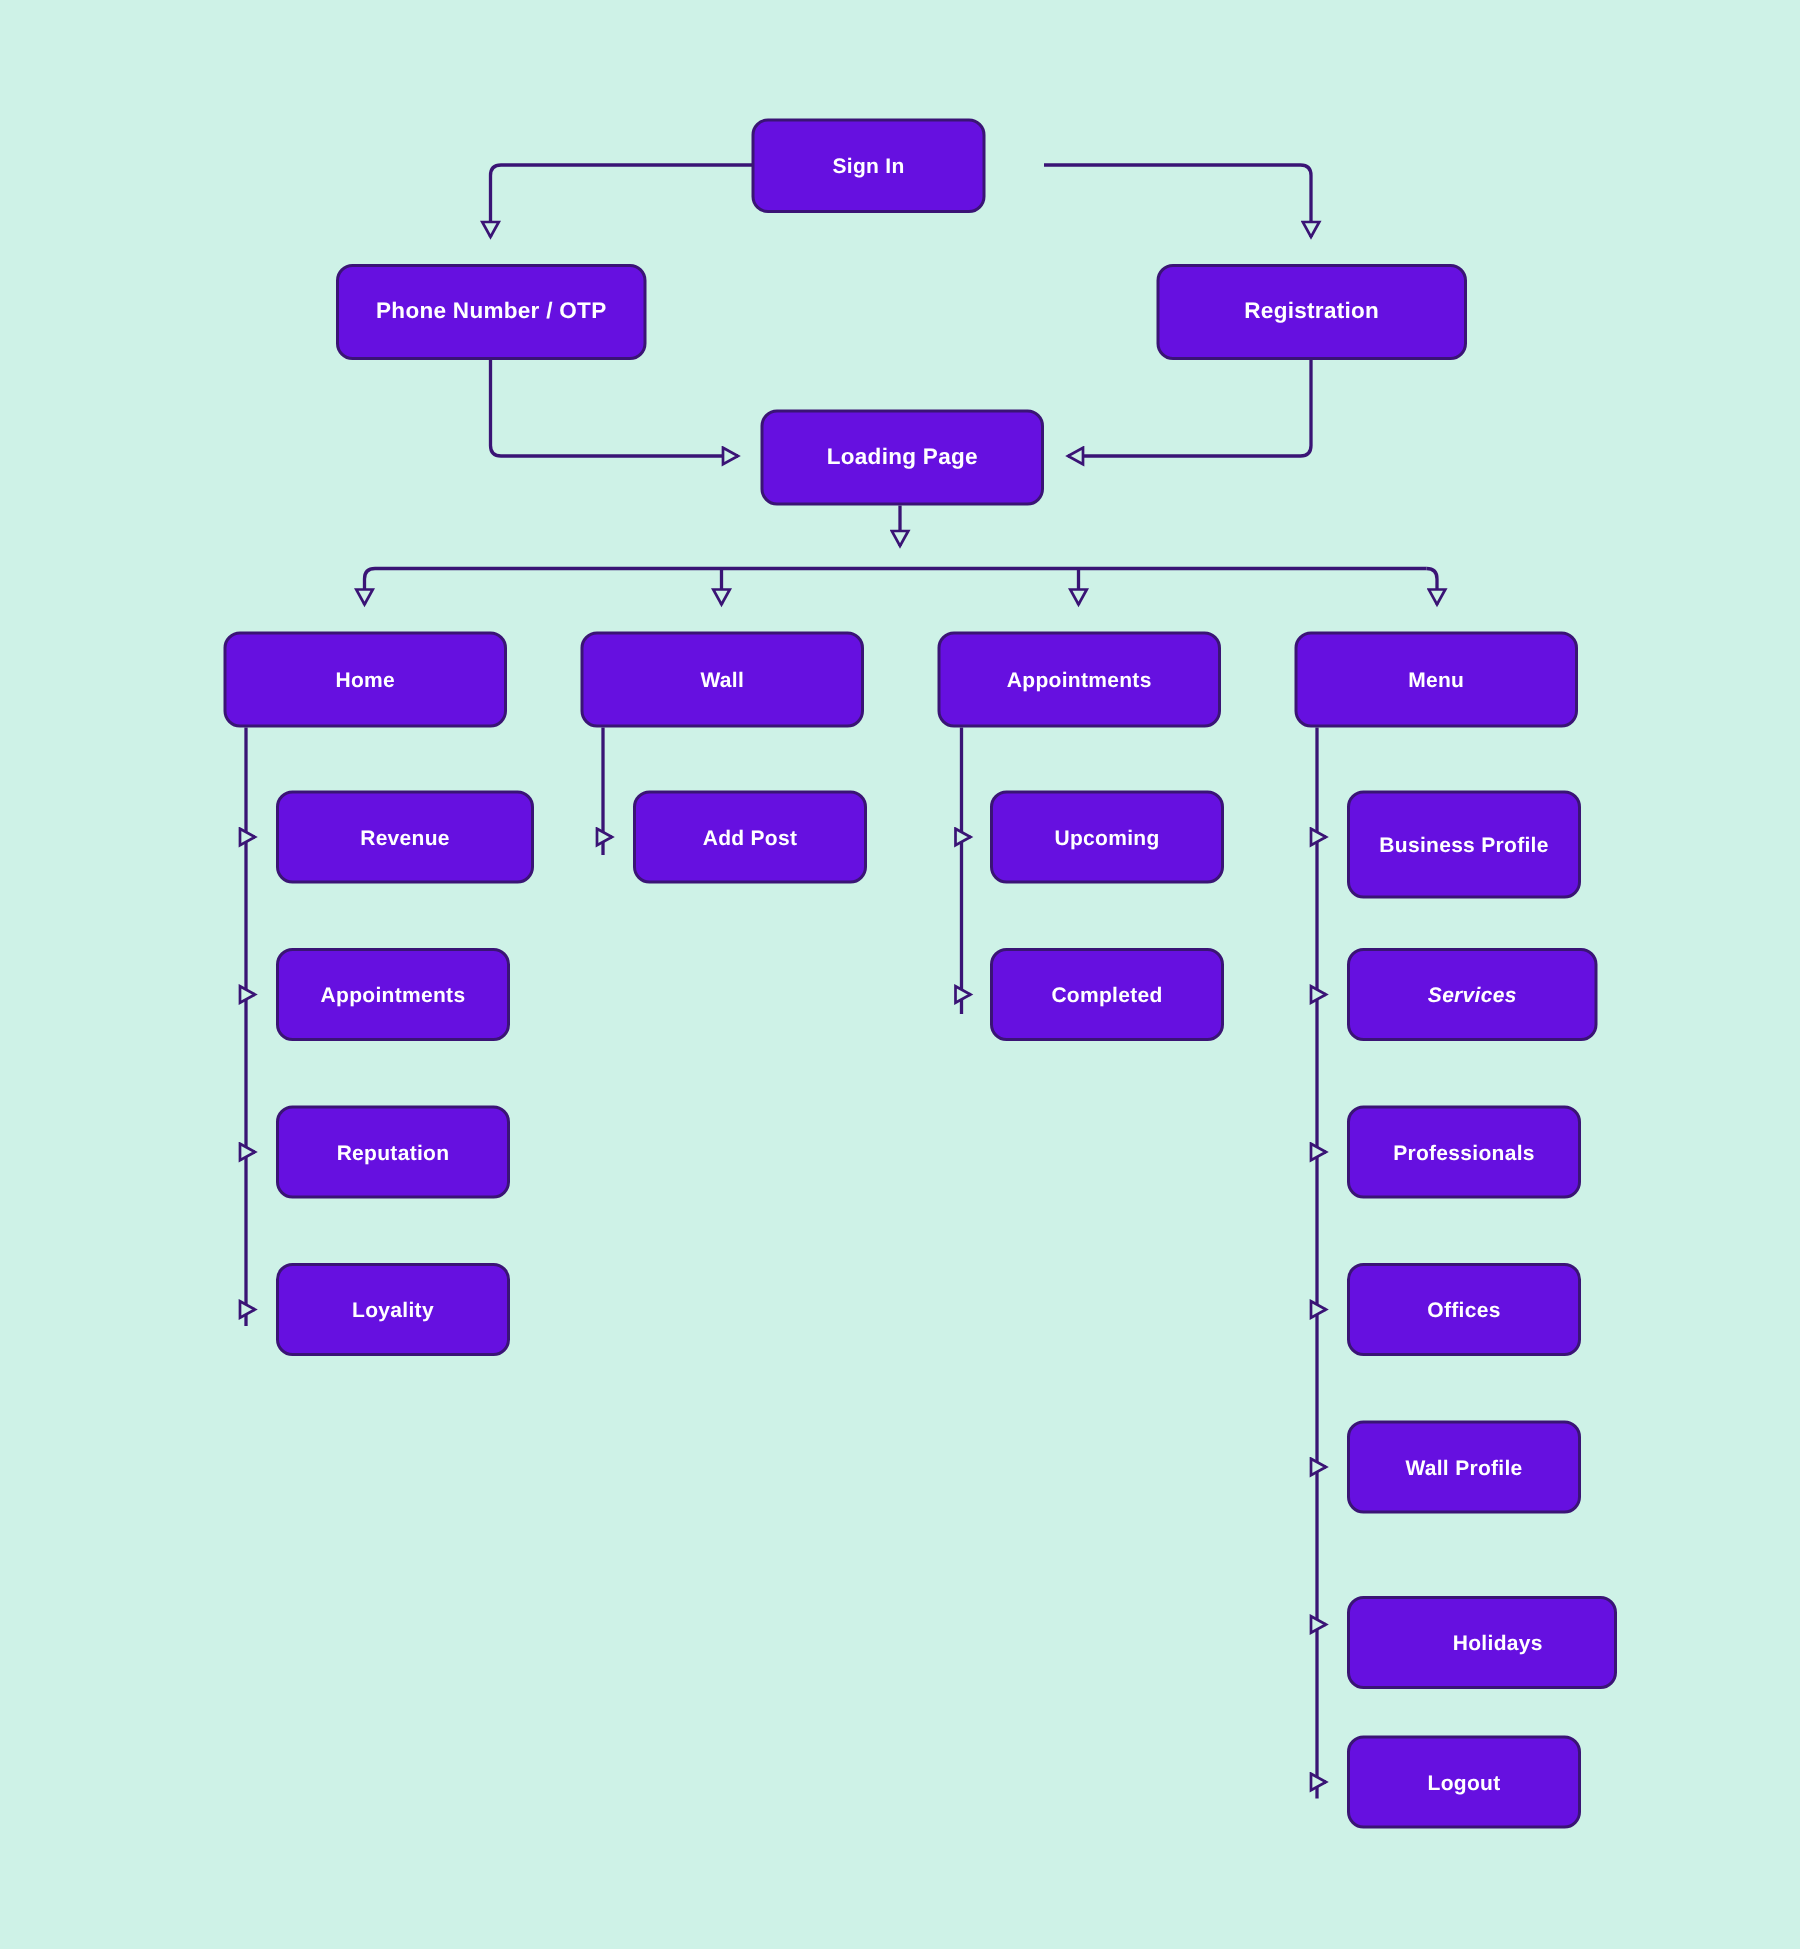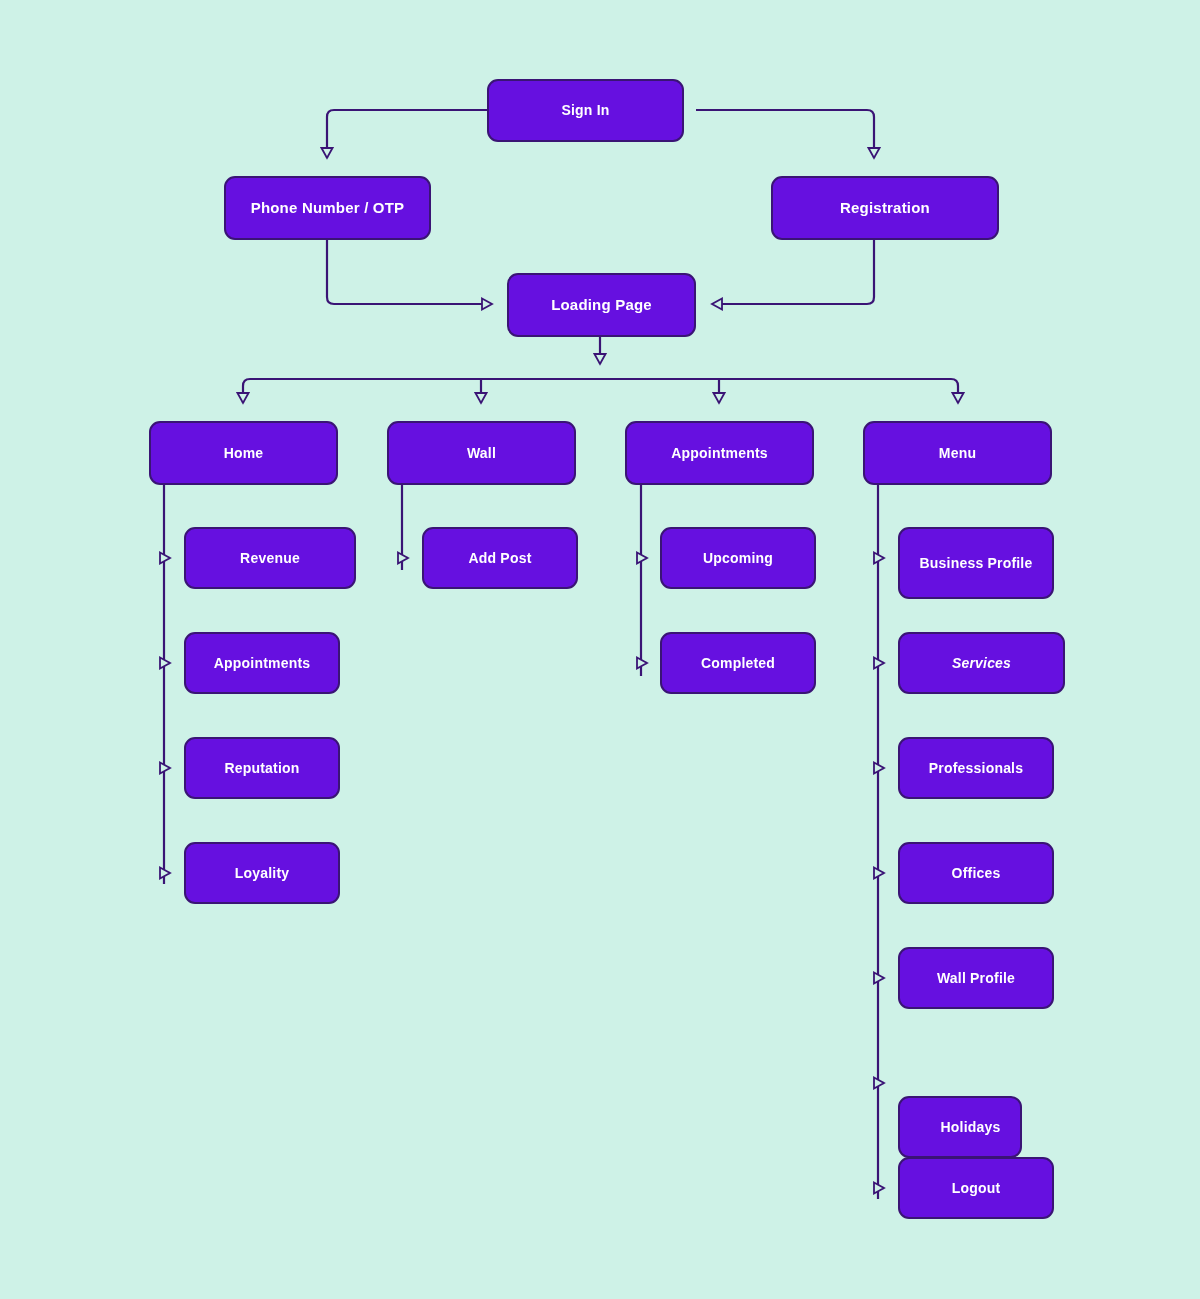--- a/index.html
+++ b/index.html
@@ -97,29 +97,29 @@
       <path d="M 878 558 L 884 558" marker-end="url(#ah)"></path>
       <path d="M 878 663 L 884 663" marker-end="url(#ah)"></path>
       <path d="M 878 768 L 884 768" marker-end="url(#ah)"></path>
       <path d="M 878 873 L 884 873" marker-end="url(#ah)"></path>
       <path d="M 878 978 L 884 978" marker-end="url(#ah)"></path>
       <path d="M 878 1083 L 884 1083" marker-end="url(#ah)"></path>
       <path d="M 878 1188 L 884 1188" marker-end="url(#ah)"></path>
     </g>
   </svg>
 
-  <div class="node lvl0" style="left:487px; top:79px; width:197px; height:63px;">
+  <div class="node lvl0" style="left:501px; top:79px; width:156px; height:63px;">
     <span>Sign In</span>
   </div>
 
   <div class="node lvl1" style="left:224px; top:176px; width:207px; height:64px;">
     <span>Phone Number / OTP</span>
   </div>
 
-  <div class="node lvl1" style="left:771px; top:176px; width:228px; height:64px;">
+  <div class="node lvl1" style="left:771px; top:176px; width:207px; height:64px;">
     <span>Registration</span>
   </div>
 
   <div class="node lvl1" style="left:507px; top:273px; width:189px; height:64px;">
     <span>Loading Page</span>
   </div>
 
   <div class="node lvl2" style="left:149px; top:421px; width:189px; height:64px;">
     <span>Home</span>
   </div>
@@ -168,20 +168,20 @@
   </div>
   <div class="node lvl2" style="left:898px; top:737px; width:156px; height:62px;">
     <span>Professionals</span>
   </div>
   <div class="node lvl2" style="left:898px; top:842px; width:156px; height:62px;">
     <span>Offices</span>
   </div>
   <div class="node lvl2" style="left:898px; top:947px; width:156px; height:62px;">
     <span>Wall Profile</span>
   </div>
-  <div class="node lvl2" style="left:898px; top:1096px; width:124px; height:62px;padding-left:21px;">
+  <div class="node lvl2" style="left:898px; top:1064px; width:180px; height:62px;padding-left:21px;">
     <span>Holidays</span>
   </div>
   <div class="node lvl2" style="left:898px; top:1157px; width:156px; height:62px;">
     <span>Logout</span>
   </div>
 
 </div>
 
 </body></html>

